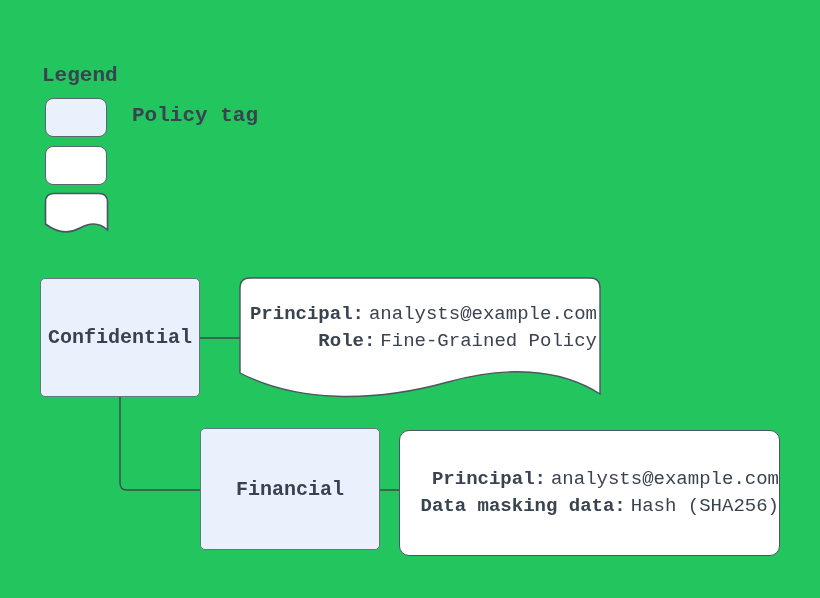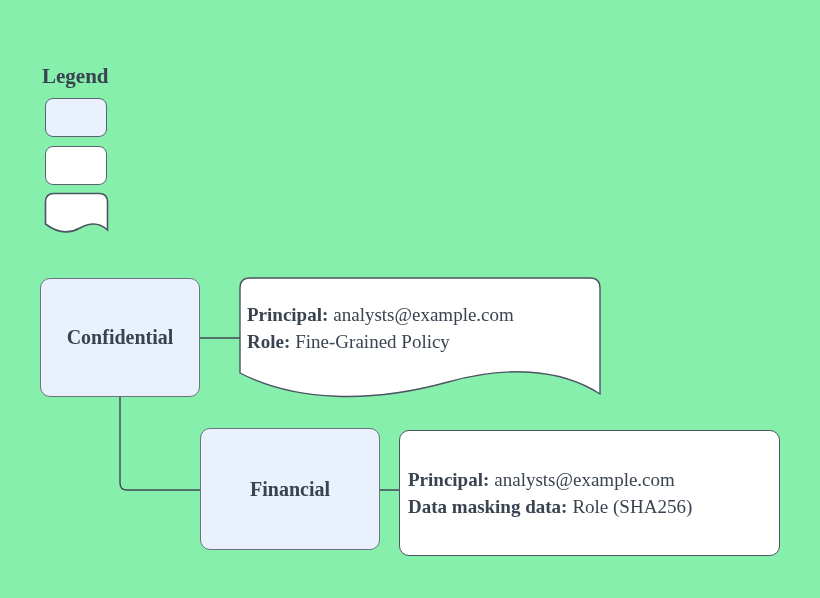--- a/index.html
+++ b/index.html
@@ -1,23 +1,24 @@
 <!DOCTYPE html>
 <html><head>
 <meta charset="utf-8">
 <style>
   html, body { margin: 0; padding: 0; background: #ffffff; }
   #canvas {
     position: relative;
     width: 820px;
     height: 598px;
-    background: #86efac;
-    font-family: Liberation Serif, serif;
+    background: #22c55e;
+    font-family: Liberation Mono, monospace;
     color: #3a4350;
     overflow: hidden;
+    text-align: right;
   }
   
   #shape-layer {
     position: absolute;
     inset: 0;
     width: 820px;
     height: 598px;
     pointer-events: none;
   }
   
@@ -43,21 +44,21 @@
     font-size: 21px; font-weight: bold;
     color: #3a4350;
     line-height: 24px;
     white-space: nowrap;
   }
   
   .policy-node {
     position: absolute;
     background: #e9f1fc;
     border: 1.4px solid #6b7380;
-    border-radius: 10px;
+    border-radius: 5px;
     display: flex;
     align-items: center;
     justify-content: center;
     font-size: 20px; font-weight: bold;
     color: #39424e;
     box-sizing: border-box;
   }
   #node-confidential { left: 40px; top: 278px; width: 160px; height: 119px; }
   #node-financial   { left: 200px; top: 428px; width: 180px; height: 122px; }
   
@@ -107,20 +108,21 @@
     <path d="M 200 338 H 240" fill="none" stroke="#3f4856" stroke-width="1.4"></path>
 
     <path d="M 120 397 V 483 Q 120 490 127 490 H 200" fill="none" stroke="#3f4856" stroke-width="1.4"></path>
 
     <path d="M 362 490 H 399" fill="none" stroke="#3f4856" stroke-width="1.4"></path>
   </svg>
 
   <div class="legend-title">Legend</div>
 
   <div class="swatch blue" style="top:98px;"></div>
+  <div class="legend-label" style="top:104px;">Policy tag</div>
 
   <div class="swatch" style="top:146px;"></div>
 
   <svg style="position:absolute; left:44px; top:192px;" width="66" height="48" viewBox="0 0 66 48" xmlns="http://www.w3.org/2000/svg">
     <path d="M 10 1.5 H 55 Q 63.5 1.5 63.5 10 V 38
              C 55 30 45 31 36 36
              C 25 42 14 41.5 1.5 32
              V 10 Q 1.5 1.5 10 1.5 Z" fill="#ffffff" stroke="#4c5462" stroke-width="1.6"></path>
   </svg>
 
@@ -139,17 +141,17 @@
     <div>
       <span class="k">Role:</span><span class="v">Fine-Grained Policy</span>
     </div>
   </div>
 
   <div class="data-policy-box">
     <div>
       <span class="k">Principal:</span><span class="v">analysts@example.com</span>
     </div>
     <div>
-      <span class="k">Data masking data:</span><span class="v">Role (SHA256)</span>
+      <span class="k">Data masking data:</span><span class="v">Hash (SHA256)</span>
     </div>
   </div>
 
 </div>
 
 </body></html>

